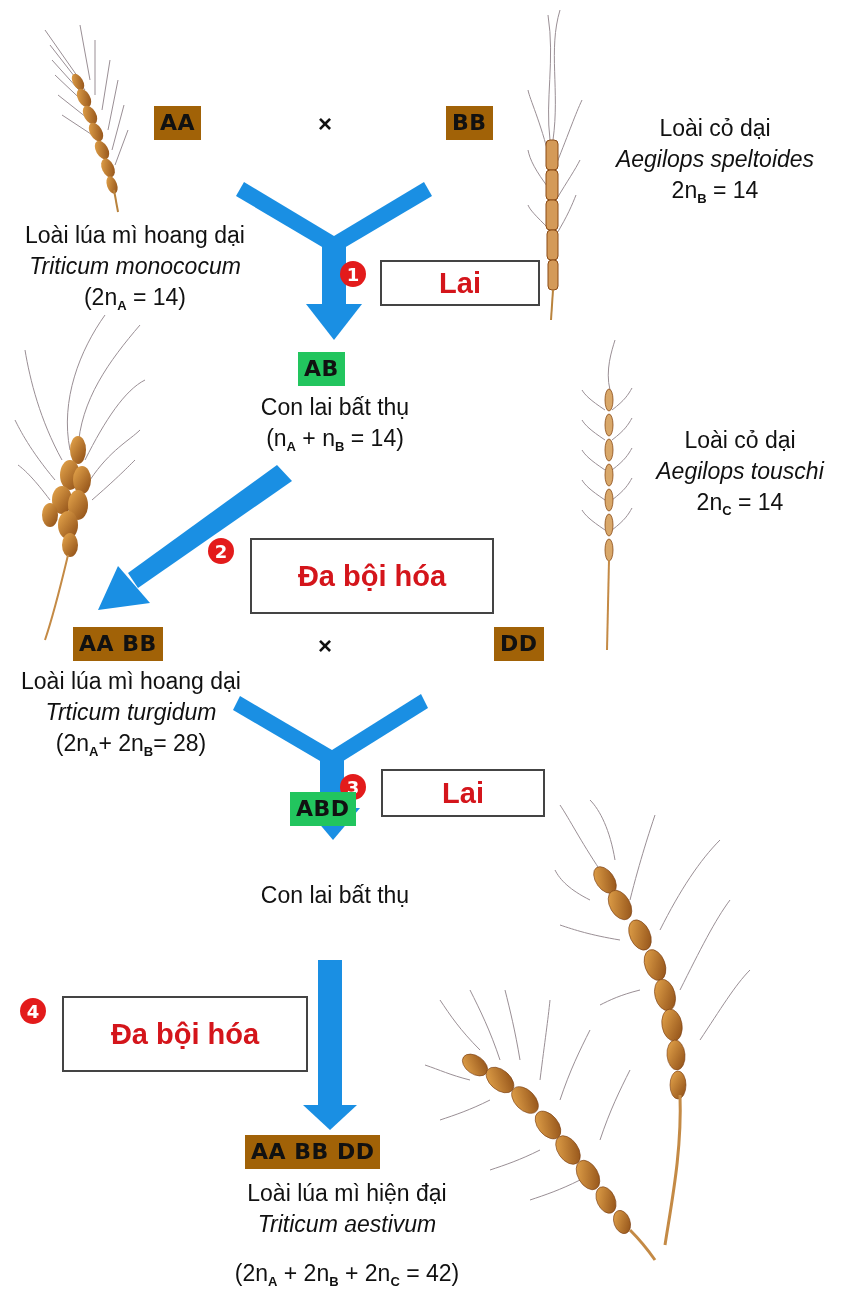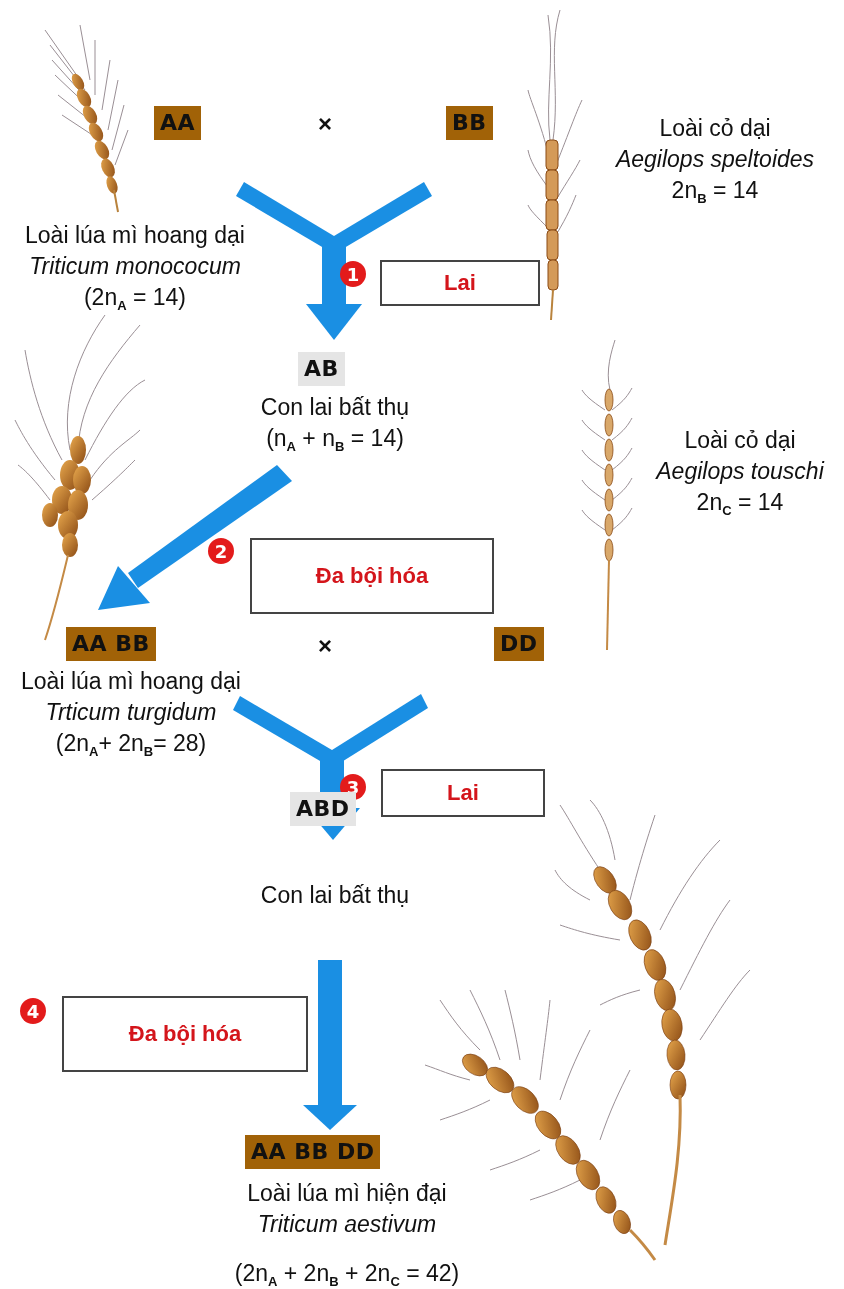--- a/index.html
+++ b/index.html
@@ -1,29 +1,29 @@
 <!DOCTYPE html>
 <html><head>
 <meta charset="utf-8">
 <style>
   html, body { margin:0; padding:0; background:#ffffff; }
   body { width:844px; height:1289px; position:relative; overflow:hidden;
          font-family:"Liberation Sans", "DejaVu Sans", sans-serif; color:#111; }
   .geno { position:absolute; font-family:"DejaVu Sans", sans-serif; font-weight:bold;
           font-size:22px; padding:3px 6px; line-height:28px; color:#111; letter-spacing:0.5px; }
   .geno.yellow { background:#a16207; }
-  .geno.green { background:#e5e5e5; }
+  .geno.green { background:#22c55e; }
   .cross { position:absolute; font-size:24px; font-weight:bold; color:#111; }
   .label { position:absolute; text-align:center; font-size:23px; line-height:31px; color:#111; }
   .label .it { font-style:italic; display:block; }
   .label .ln { display:block; }
   sub { font-size:13px; font-weight:bold; vertical-align:-5px; }
   .box { position:absolute; border:2px solid #444; background:#fff; box-sizing:border-box;
          display:flex; align-items:center; justify-content:center;
-         color:#d4151b; font-weight:bold; font-size:22px; }
+         color:#d4151b; font-weight:bold; font-size:29px; }
   .step { position:absolute; width:26px; height:26px; border-radius:50%; background:#e31b1b;
           color:#fff; font-weight:bold; font-size:18px; display:flex; align-items:center;
           justify-content:center; font-family:"DejaVu Sans", sans-serif; }
   svg.layer { position:absolute; left:0; top:0; }
 </style>
 </head>
 <body>
 
 <svg class="layer" width="844" height="1289" viewBox="0 0 844 1289">
   <defs>
@@ -228,21 +228,21 @@
 
 <div class="label" style="left:640px; top:425px; width:200px;">
   <span class="ln">Loài cỏ dại</span>
   <span class="it">Aegilops touschi</span>
   <span class="ln"><span>2n</span><sub>C</sub><span> = 14</span></span>
 </div>
 
 <div class="step" style="left:208px; top:538px;">2</div>
 <div class="box" style="left:250px; top:538px; width:244px; height:76px;">Đa bội hóa</div>
 
-<div class="geno yellow" style="left:66px; top:627px;text-align:center;">AA  BB</div>
+<div class="geno yellow" style="left:73px; top:627px;text-align:center;">AA  BB</div>
 <div class="cross" style="left:318px; top:632px;">×</div>
 <div class="geno yellow" style="left:494px; top:627px;">DD</div>
 
 <div class="label" style="left:0px; top:666px; width:262px;">
   <span class="ln">Loài lúa mì hoang dại</span>
   <span class="it">Trticum turgidum</span>
   <span class="ln"><span>(2n</span><sub>A</sub><span>+ 2n</span><sub>B</sub><span>= 28)</span></span>
 </div>
 
 <div class="step" style="left:340px; top:774px;">3</div>

